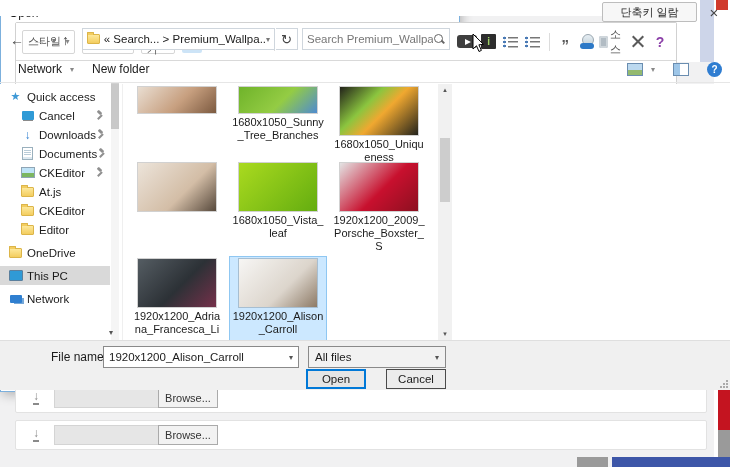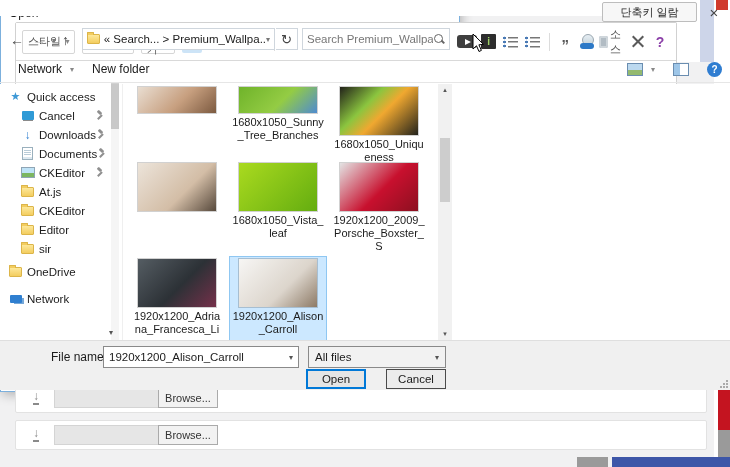--- a/index.html
+++ b/index.html
@@ -462,34 +462,34 @@
             <span class="ico-folder"></span>
           </span>
           <span class="s-lbl">CKEditor</span>
         </div>
         <div class="side-item lvl1">
           <span class="s-ico">
             <span class="ico-folder"></span>
           </span>
           <span class="s-lbl">Editor</span>
         </div>
-        <div class="side-item lvl1">
-          <span class="s-ico">
-            <span class="ico-folder"></span>
-          </span>
-          <span class="s-lbl">sir</span>
-        </div>
         <div class="side-gap"></div>
         <div class="side-item lvl0">
           <span class="s-ico">
             <span class="ico-folder"></span>
           </span>
           <span class="s-lbl">OneDrive</span>
         </div>
         <div class="side-gap"></div>
+        <div class="side-item lvl0 sel">
+          <span class="s-ico">
+            <span class="ico-computer"></span>
+          </span>
+          <span class="s-lbl">This PC</span>
+        </div>
         <div class="side-gap"></div>
         <div class="side-item lvl0">
           <span class="s-ico">
             <span class="ico-network"></span>
           </span>
           <span class="s-lbl">Network</span>
         </div>
       </div>
     <div class="side-scroll">
       <div class="thumb"></div>

